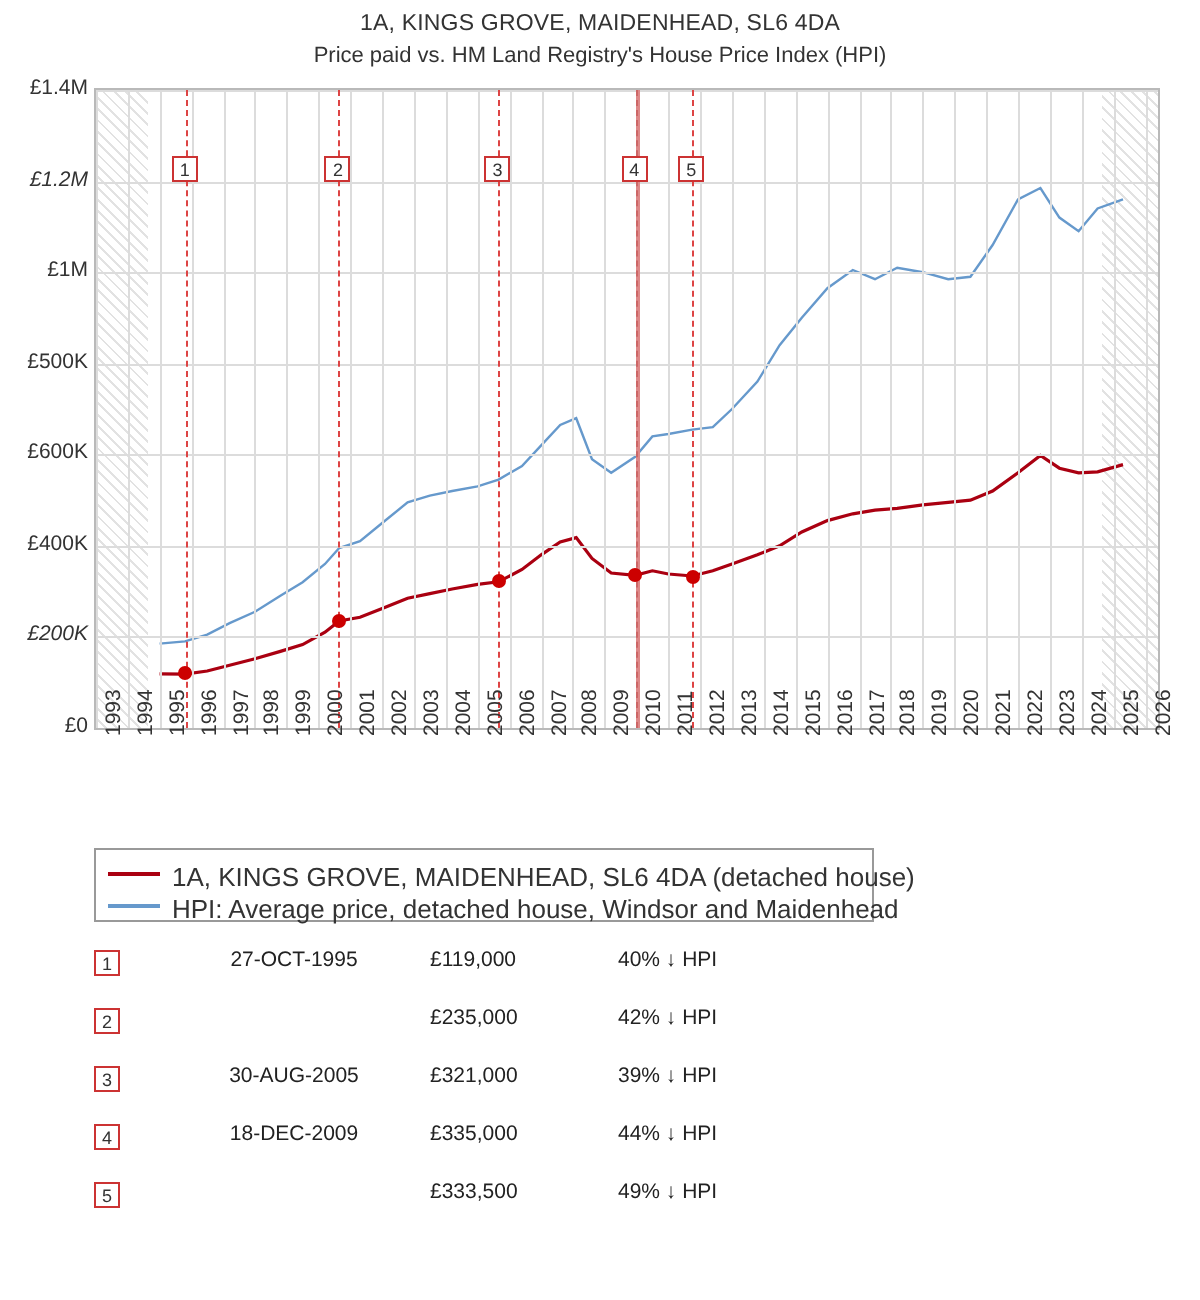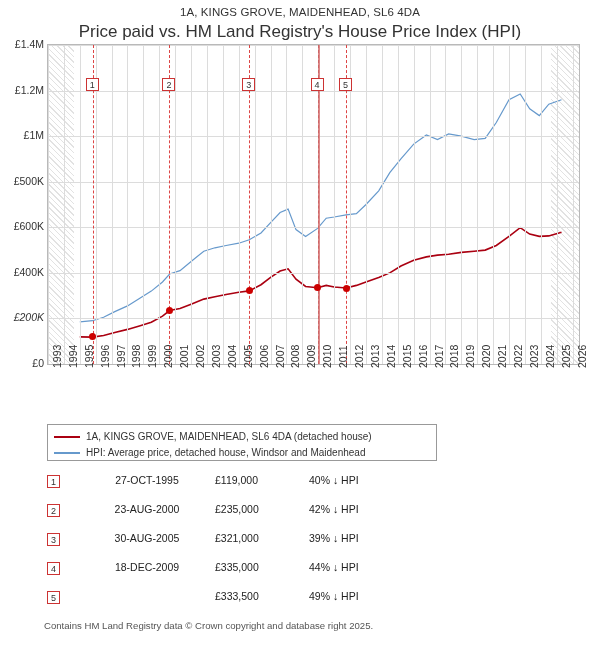--- a/index.html
+++ b/index.html
@@ -11,21 +11,21 @@
     overflow:hidden;
   }
   .wrap{position:relative;width:600px;height:592px;}
 
   .title{
     position:absolute;left:0;top:6px;width:600px;text-align:center;
     font-size:11.5px;color:#333;letter-spacing:.1px;
   }
   .subtitle{
     position:absolute;left:0;top:22px;width:600px;text-align:center;
-    font-size:17px;color:#333;
+    font-size:11px;color:#333;
   }
 
   
   .plot-area{
     position:absolute;left:47px;top:44px;width:533px;height:321px;
     border:1px solid #b9b9b9;
     box-sizing:border-box;
     background:#fff;
     overflow:hidden;
   }
@@ -58,21 +58,21 @@
   .dot{
     position:absolute;width:7px;height:7px;border-radius:50%;
     background:#cc0000;
   }
 
   
   .legend{
     position:absolute;left:47px;top:424px;width:390px;height:37px;
     border:1px solid #999;box-sizing:border-box;background:#fff;
   }
-  .legend-row{position:absolute;left:6px;font-size:10px;color:#333;white-space:nowrap;}
+  .legend-row{position:absolute;left:6px;font-size:13px;color:#333;white-space:nowrap;}
   .legend-swatch{position:absolute;width:26px;height:2px;}
 
   
   .tbl{position:absolute;left:47px;top:470px;width:390px;}
   .trow{position:relative;height:29px;}
   .tbox{
     position:absolute;left:0;top:5px;width:13px;height:13px;border:1px solid #cc3333;
     background:#fff;font-size:9px;line-height:12px;text-align:center;color:#333;box-sizing:border-box;
   }
   .tdate{position:absolute;left:35px;top:4px;font-size:10.5px;color:#222;width:130px;text-align:center;}
@@ -90,21 +90,21 @@
   <div class="title">1A, KINGS GROVE, MAIDENHEAD, SL6 4DA</div>
   <div class="subtitle">Price paid vs. HM Land Registry's House Price Index (HPI)</div>
 
   <div id="yaxis">
       <div class="ylab" style="top: 357px;">£0</div>
       <div class="ylab" style="top: 311.429px; font-style: italic;">£200K</div>
       <div class="ylab" style="top: 265.857px;">£400K</div>
       <div class="ylab" style="top: 220.286px;">£600K</div>
       <div class="ylab" style="top: 174.714px;">£500K</div>
       <div class="ylab" style="top: 129.143px;">£1M</div>
-      <div class="ylab" style="top: 83.5714px;">£1.2M</div>
+      <div class="ylab" style="top: 83.5714px; font-style: italic;">£1.2M</div>
       <div class="ylab" style="top: 38px;">£1.4M</div>
     </div>
 
   <div class="plot-area" id="plot">
     <div class="hatch-left"></div>
     <div class="hatch-right"></div>
     <svg id="svg" width="531" height="319" style="position:absolute;left:0;top:0;">
         <polyline points="31.8,291.9 44.5,292.1 55.6,290.5 66.8,287.6 79.5,284.4 92.2,280.7 103.3,277.3 114.5,271.1 121.6,265.5 132.0,263.6 143.1,259.3 155.8,254.1 166.9,251.8 178.1,249.5 190.8,247.2 201.3,245.9 213.0,239.7 222.6,232.4 232.1,226.0 240.1,223.8 248.0,234.2 257.6,241.5 269.6,242.7 278.2,240.4 286.2,242.0 298.1,243.0 308.4,240.4 318.0,237.0 330.7,232.4 341.8,227.9 352.9,221.0 365.7,215.3 378.4,211.9 389.5,210.1 400.6,209.2 413.4,207.4 426.1,206.2 437.2,205.1 448.3,200.5 461.0,191.4 472.2,182.7 481.7,189.1 491.3,191.4 500.8,190.9 513.5,187.3" fill="none" stroke="#aa0011" stroke-width="1.6"></polyline>
         <polyline points="31.8,276.8 44.5,275.7 55.6,272.3 66.8,266.6 79.5,260.9 92.2,252.9 103.3,246.1 114.5,237.0 121.6,229.0 132.0,225.6 143.1,216.5 155.8,206.2 166.9,202.8 178.1,200.5 190.8,198.2 201.3,194.8 213.0,188.0 222.6,177.7 232.1,167.5 240.1,164.1 248.0,184.6 257.6,191.4 269.6,183.4 278.2,173.2 286.2,172.0 298.1,169.8 308.4,168.6 318.0,159.5 330.7,145.8 341.8,127.6 352.9,113.9 365.7,99.1 378.4,90.0 389.5,94.6 400.6,88.9 413.4,91.1 426.1,94.6 437.2,93.4 448.3,77.5 461.0,54.7 472.2,49.0 481.7,63.8 491.3,70.6 500.8,59.2 513.5,54.7" fill="none" stroke="#6699cc" stroke-width="1.2"></polyline>
       </svg>
@@ -208,21 +208,20 @@
 
   <div class="tbl" id="table">
       <div class="trow">
         <div class="tbox">1</div>
         <div class="tdate">27-OCT-1995</div>
         <div class="tprice">£119,000</div>
         <div class="thpi">40% ↓ HPI</div>
       </div>
       <div class="trow">
         <div class="tbox">2</div>
-        <div class="tdate">23-AUG-2000</div>
         <div class="tprice">£235,000</div>
         <div class="thpi">42% ↓ HPI</div>
       </div>
       <div class="trow">
         <div class="tbox">3</div>
         <div class="tdate">30-AUG-2005</div>
         <div class="tprice">£321,000</div>
         <div class="thpi">39% ↓ HPI</div>
       </div>
       <div class="trow">
@@ -231,19 +230,18 @@
         <div class="tprice">£335,000</div>
         <div class="thpi">44% ↓ HPI</div>
       </div>
       <div class="trow">
         <div class="tbox">5</div>
         <div class="tprice">£333,500</div>
         <div class="thpi">49% ↓ HPI</div>
       </div>
     </div>
 
-  <div class="footer1">Contains HM Land Registry data © Crown copyright and database right 2025.</div>
 <div class="evbox" style="left: 85.8329px; top: 78px;">1</div>
     <div class="evbox" style="left: 162.462px; top: 78px;">2</div>
     <div class="evbox" style="left: 242.271px; top: 78px;">3</div>
     <div class="evbox" style="left: 310.634px; top: 78px;">4</div>
     <div class="evbox" style="left: 339.091px; top: 78px;">5</div>
   </div>
 
 </body></html>

